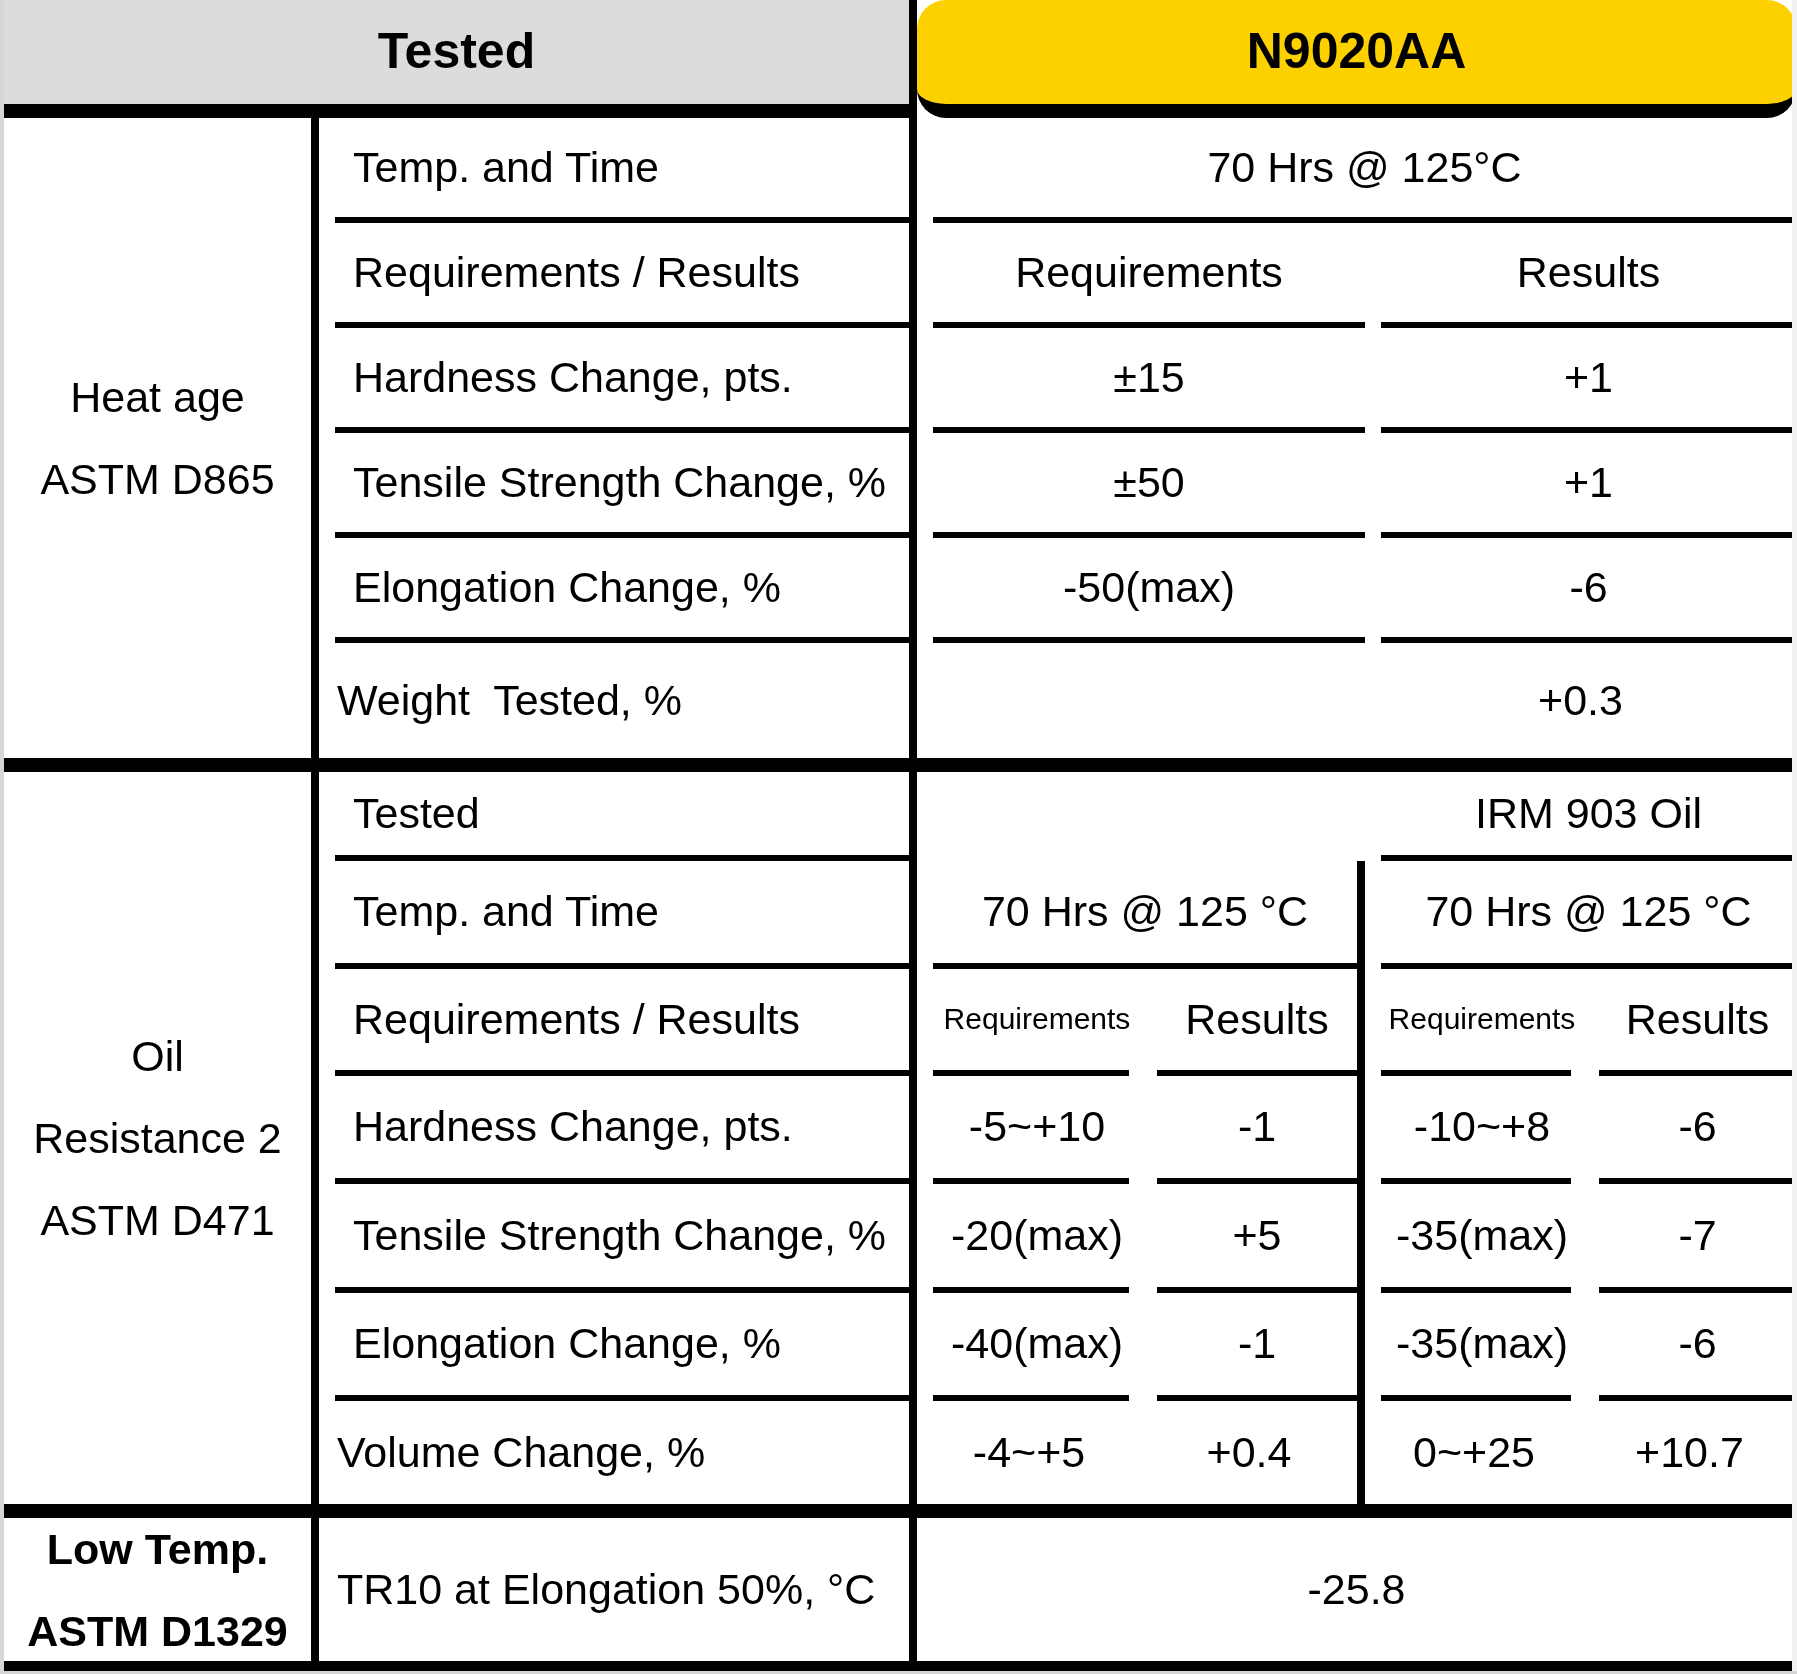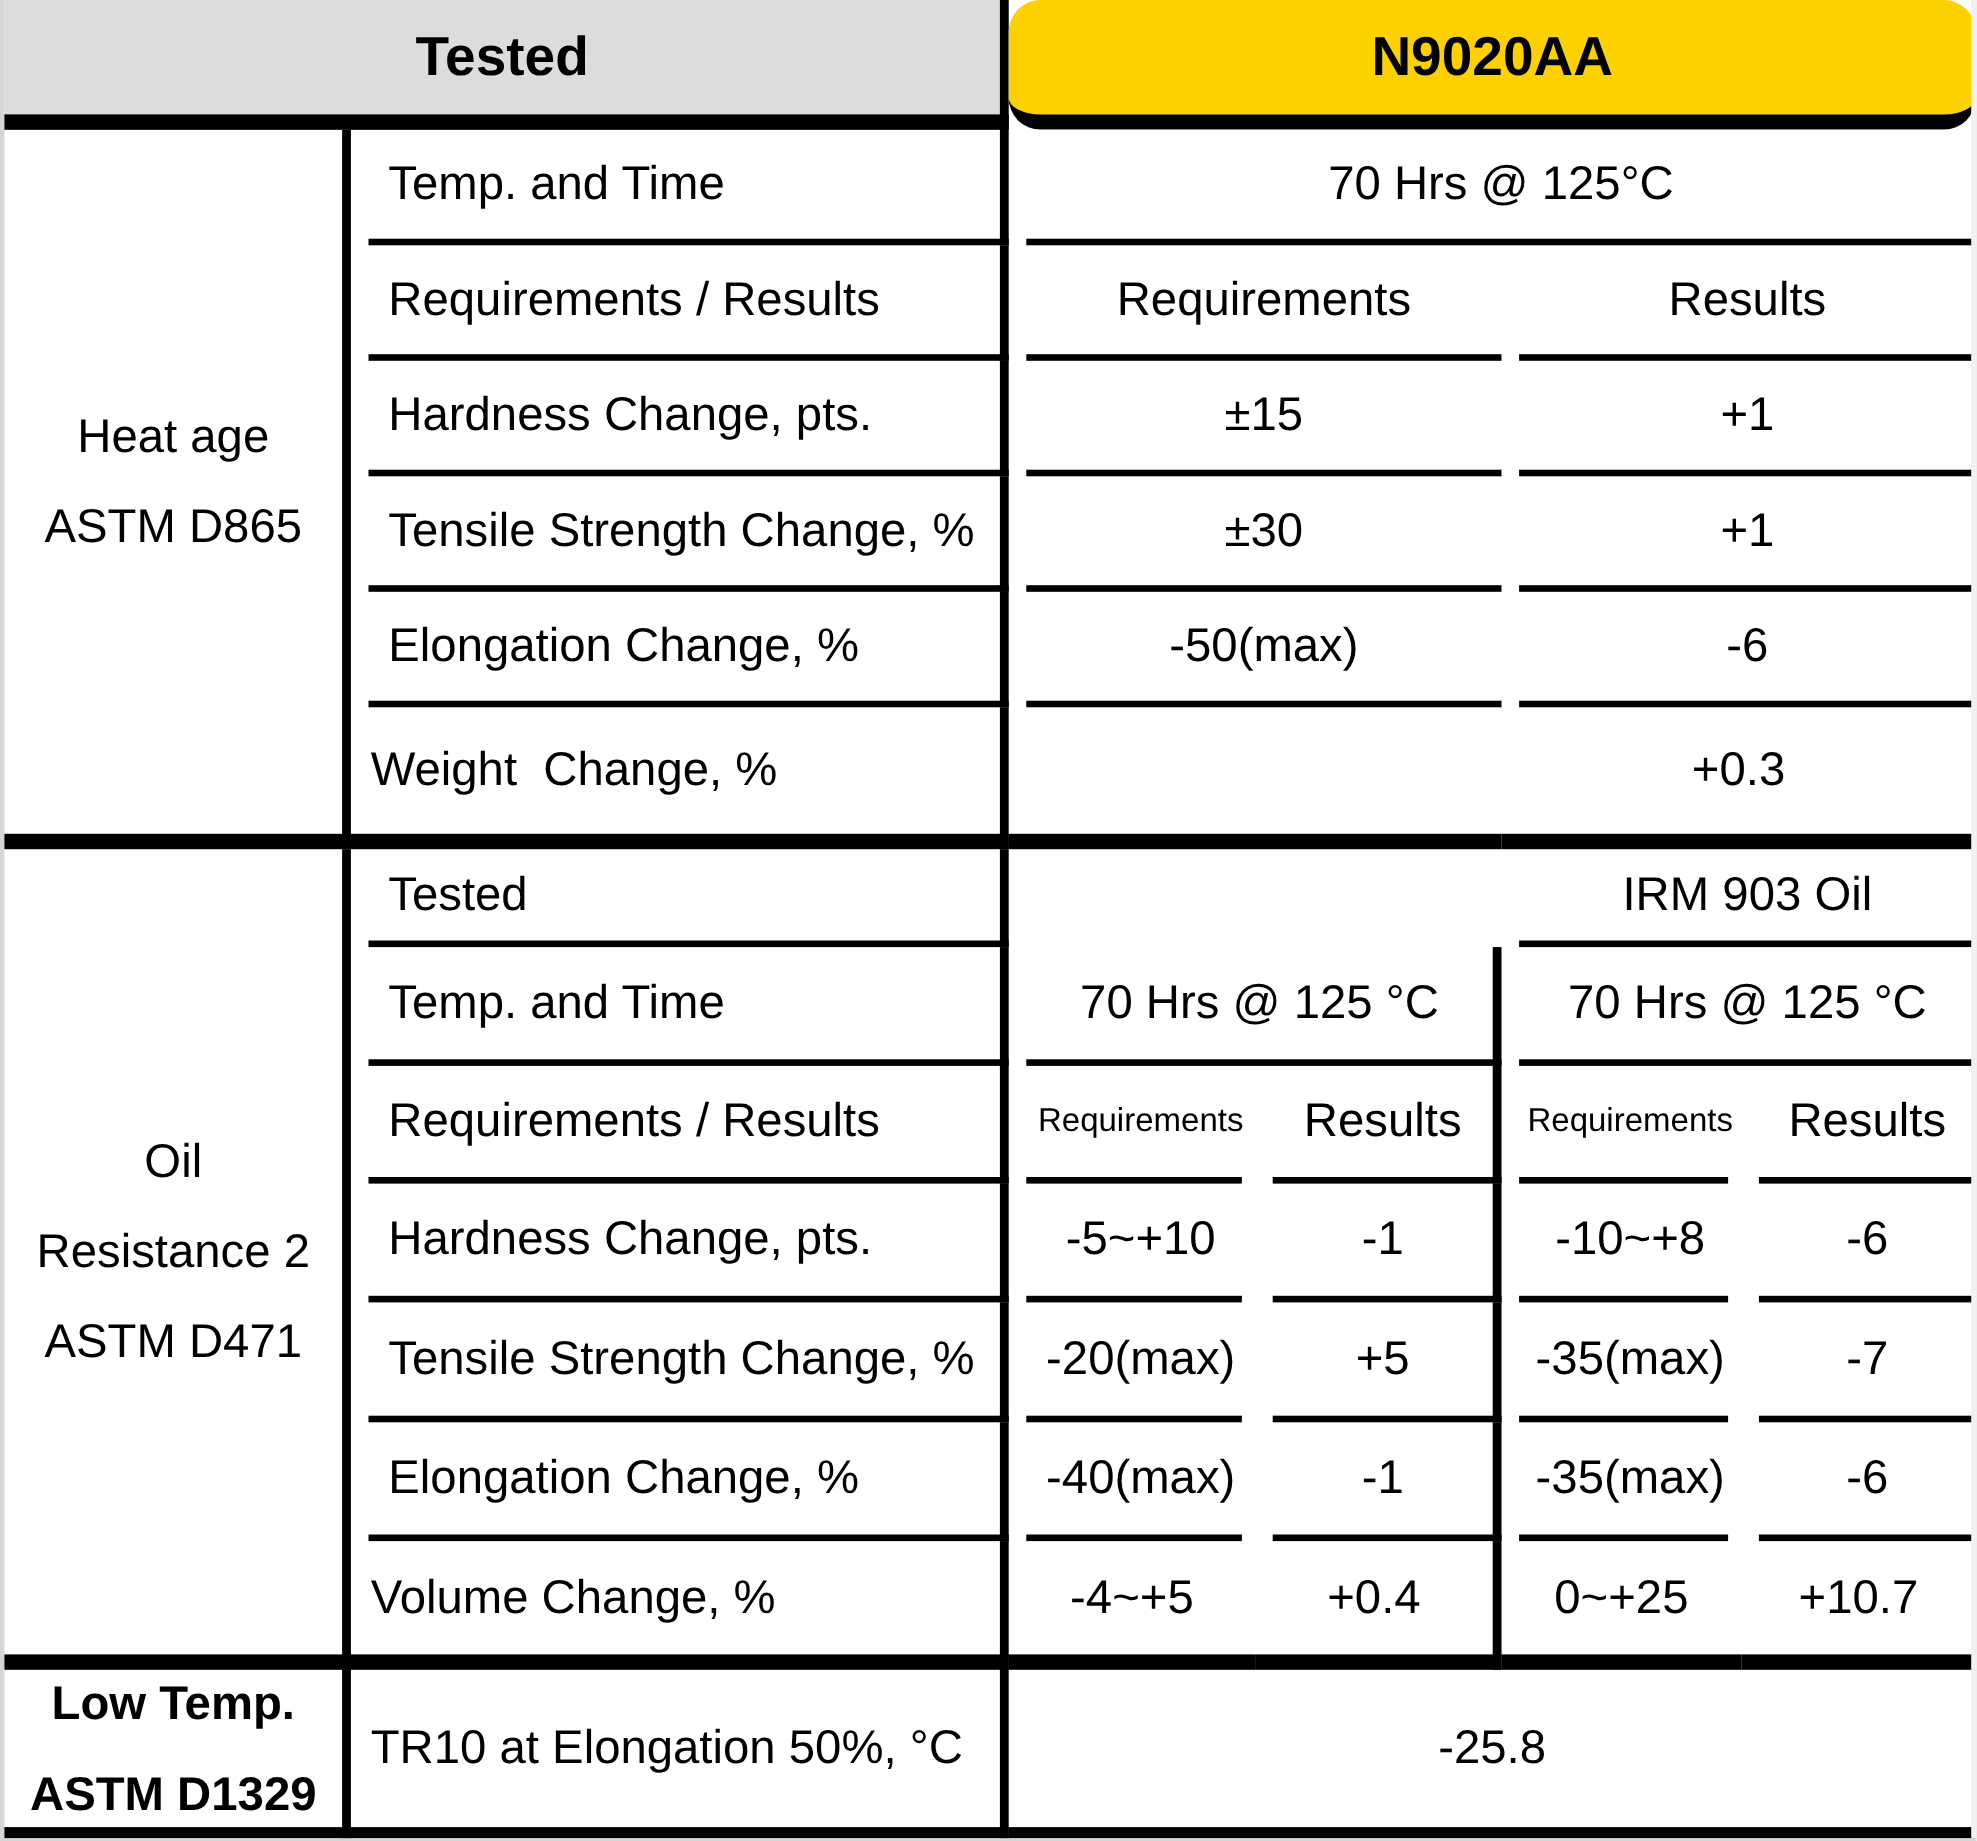--- a/index.html
+++ b/index.html
@@ -76,28 +76,28 @@
 
     <div class="cell label col2 r3 br bb">Requirements / Results</div>
     <div class="cell c34 r3 bb">Requirements</div>
     <div class="cell c56 r3 bb">Results</div>
 
     <div class="cell label col2 r4 br bb">Hardness Change, pts.</div>
     <div class="cell c34 r4 bb">±15</div>
     <div class="cell c56 r4 bb">+1</div>
 
     <div class="cell label col2 r5 br bb">Tensile Strength Change, %</div>
-    <div class="cell c34 r5 bb">±30</div>
+    <div class="cell c34 r5 bb">±50</div>
     <div class="cell c56 r5 bb">+1</div>
 
     <div class="cell label col2 r6 br bb">Elongation Change, %</div>
     <div class="cell c34 r6 bb">-50(max)</div>
     <div class="cell c56 r6 bb">-6</div>
 
-    <div class="cell label col2 r7 br bb-thick">Weight  Change, %</div>
+    <div class="cell label col2 r7 br bb-thick">Weight  Tested, %</div>
     <div class="cell c34 r7 bb-thick"></div>
     <div class="cell c56 r7 bb-thick">+0.3</div>
 
     <div class="cell cat cat-oil br bb-thick">
       <div>Oil</div>
       <div>Resistance 2</div>
       <div>ASTM D471</div>
     </div>
 
     <div class="cell label col2 r8 br bb">Tested</div>

